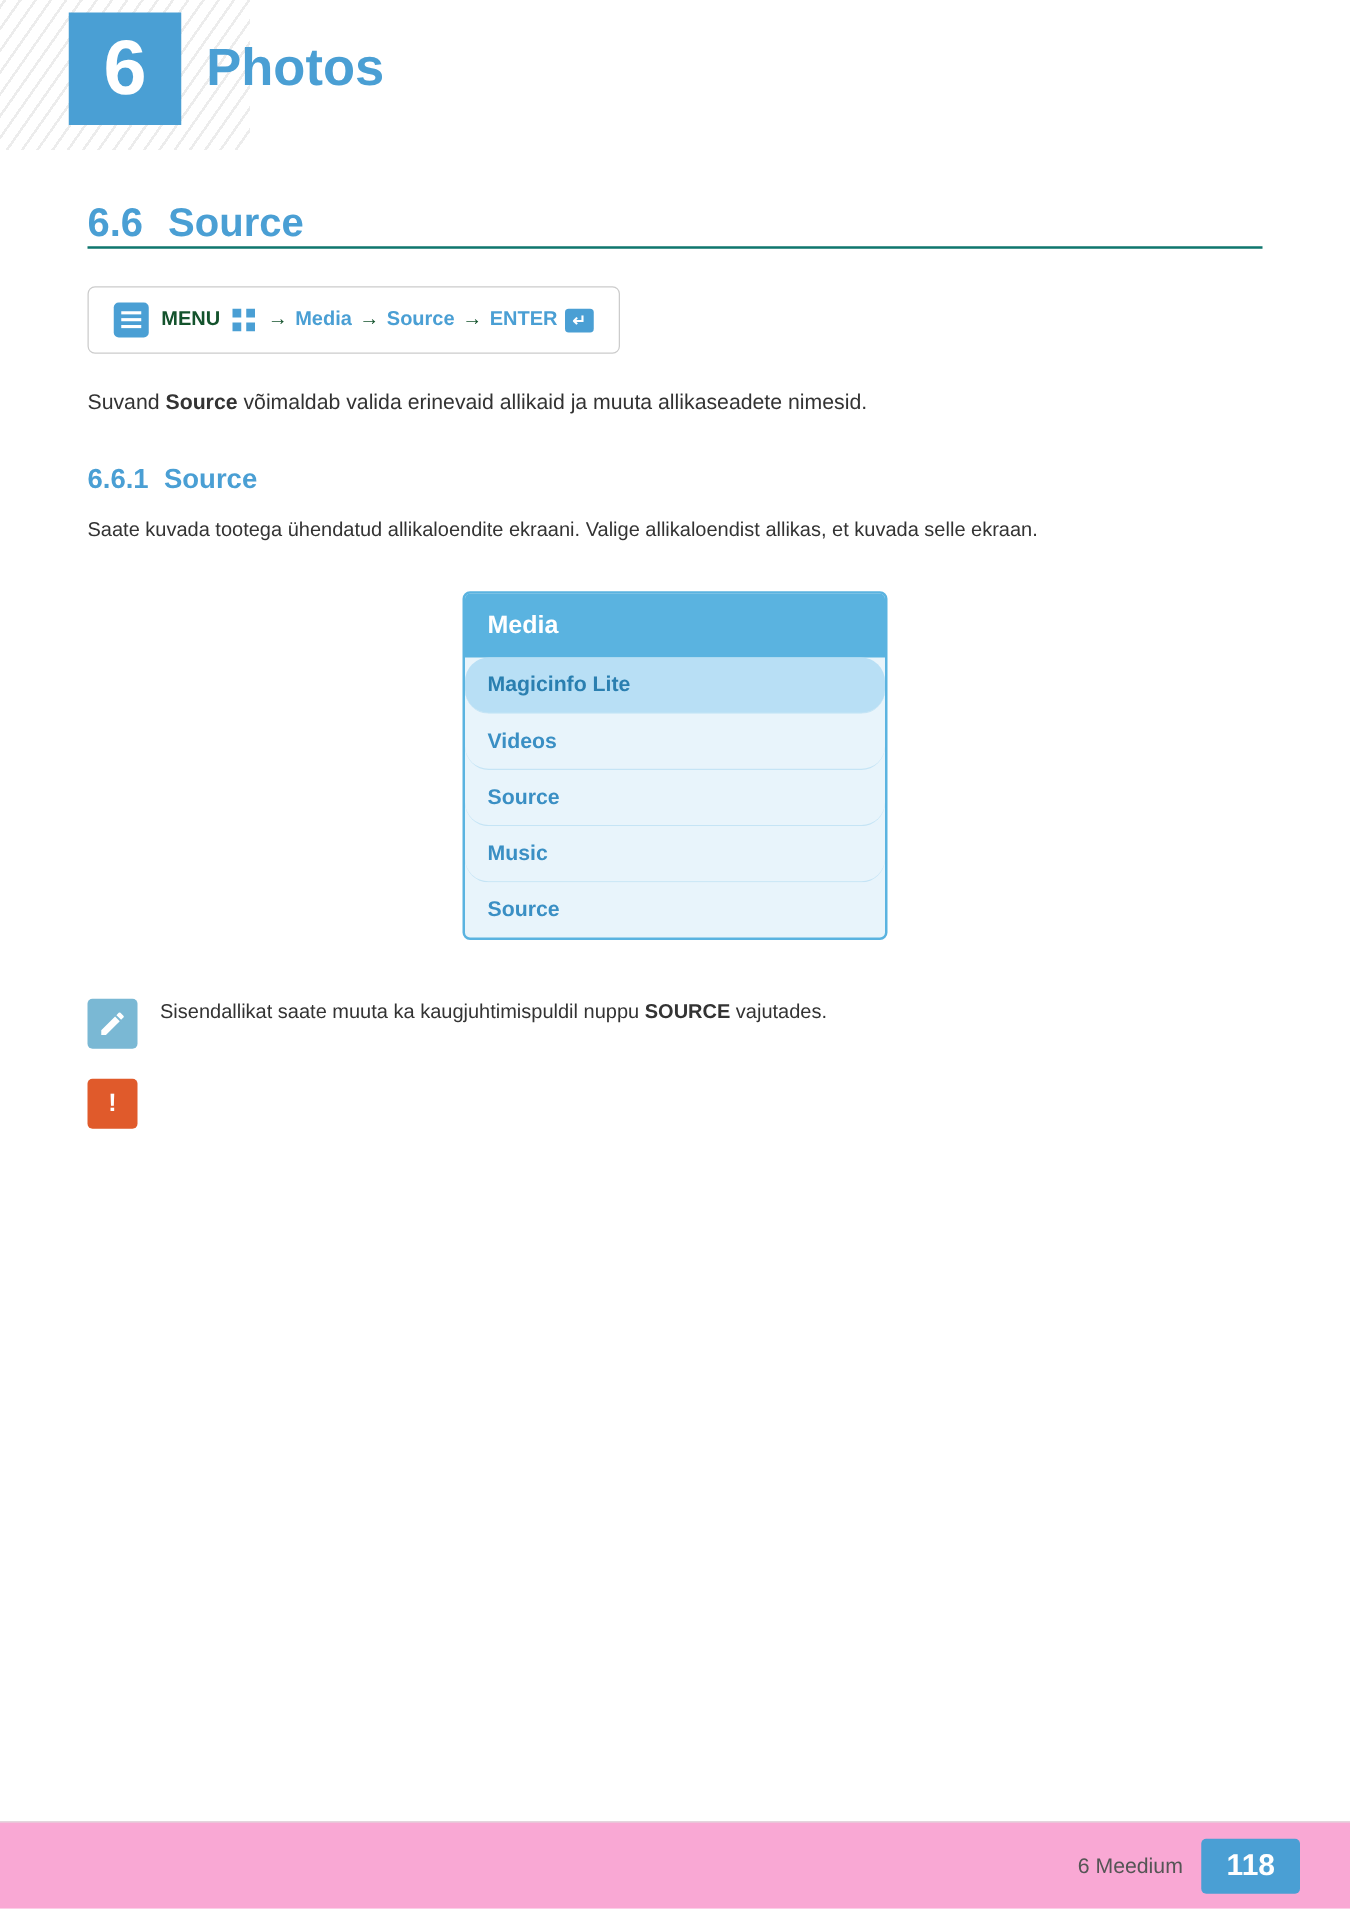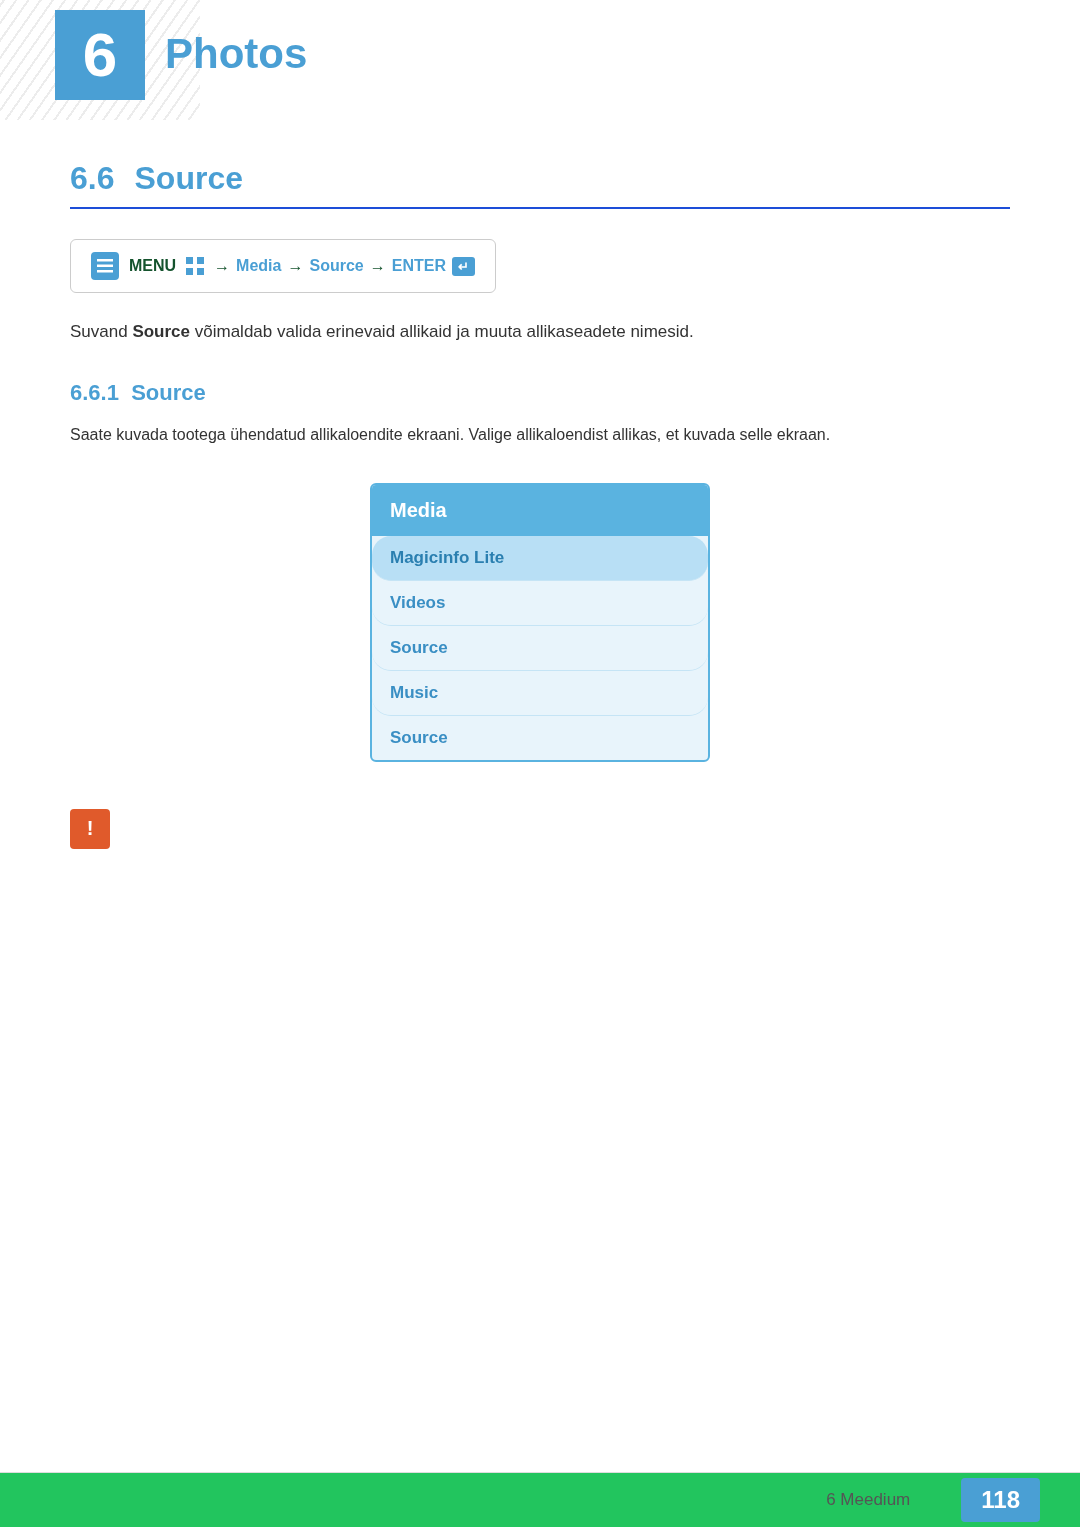--- a/index.html
+++ b/index.html
@@ -83,22 +83,21 @@
     .content {
       padding: 0 70px;
     }
 
     
     .section-title {
       font-size: 32px;
       font-weight: bold;
       color: #4a9fd4;
       margin-bottom: 30px;
-      padding-bottom: 10px;
-      border-bottom: 2px solid #1d4ed8;
+      border-bottom: 2px solid #0f766e;
     }
 
     .section-number {
       margin-right: 20px;
     }
 
     
     .menu-path-box {
       border: 1px solid #cccccc;
       border-radius: 6px;
@@ -254,28 +253,27 @@
     .note-text strong {
       font-weight: bold;
     }
 
     
     .footer {
       position: absolute;
       bottom: 0;
       left: 0;
       right: 0;
-      height: 55px;
+      height: 70px;
       display: flex;
       align-items: center;
       justify-content: flex-end;
       padding-right: 40px;
-      background: #22c55e;
+      background: #f9a8d4;
       border-top: 1px solid #ddd;
-      gap: 36px;
     }
 
     .footer-text {
       font-size: 17px;
       color: #555;
     }
 
     .footer-number {
       background: #4a9fd4;
       color: white;
@@ -351,20 +349,30 @@
       <div class="media-menu-item">Videos</div>
       <div class="media-menu-item">Source</div>
       <div class="media-menu-item">Music</div>
       <div class="media-menu-item">Source</div>
     </div>
   </div>
 
   
   <div class="notes-area">
 
+    <div class="note-item">
+      <div class="note-icon pencil">
+        <svg width="24" height="24" viewBox="0 0 24 24">
+          <path d="M3 17.25V21h3.75L17.81 9.94l-3.75-3.75L3 17.25zM20.71 7.04a1 1 0 0 0 0-1.41l-2.34-2.34a1 1 0 0 0-1.41 0l-1.83 1.83 3.75 3.75 1.83-1.83z" fill="white"></path>
+        </svg>
+      </div>
+      <p class="note-text">
+        Sisendallikat saate muuta ka kaugjuhtimispuldil nuppu <strong>SOURCE</strong> vajutades.
+      </p>
+    </div>
 
     <div class="note-item">
       <div class="note-icon warning">
         <svg width="24" height="24" viewBox="0 0 24 24">
           <text x="12" y="18" text-anchor="middle" font-size="20" font-weight="bold" fill="white">!</text>
         </svg>
       </div>
     </div>
 
   </div>

